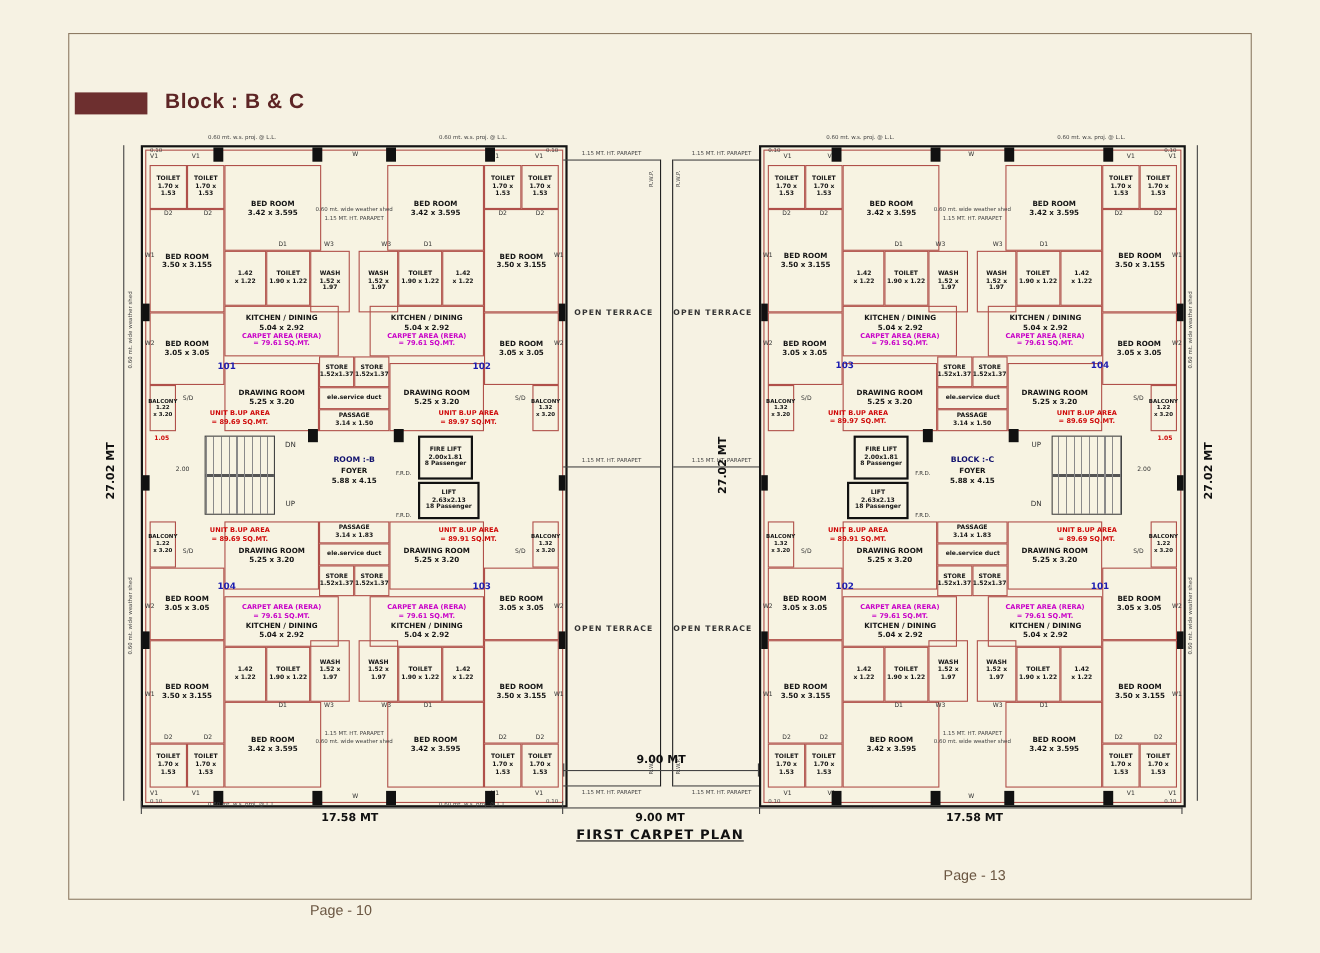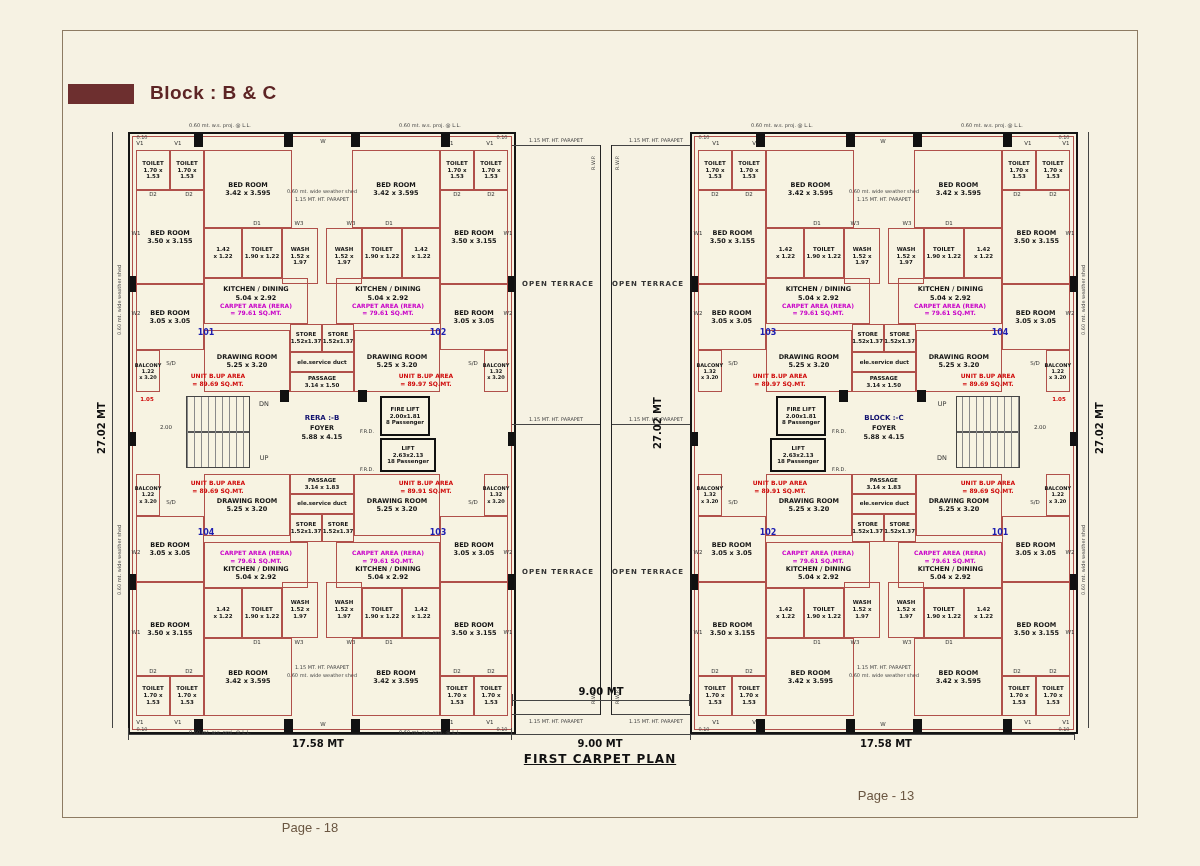--- a/index.html
+++ b/index.html
@@ -188,21 +188,21 @@
       <div class="c" style="left:221px;top:0;width:9px;height:13px"></div>
       <div class="c" style="left:311px;top:0;width:9px;height:13px"></div>
       <div class="c" style="left:0;top:142px;width:6px;height:16px"></div>
       <div class="c" style="left:378px;top:142px;width:6px;height:16px"></div>
     </div>
 
     <div class="r stair" style="left:56px;top:262px;width:64px;height:72px"></div>
     <div class="l f t" style="left:120px;top:266px;width:28px;font-size:6.5px">DN</div>
     <div class="l f t" style="left:120px;top:320px;width:28px;font-size:6.5px">UP</div>
     <div class="l f t" style="left:20px;top:290px;width:32px">2.00</div>
-    <div class="l f" style="left:146px;top:280px;width:92px;font-size:7px;font-weight:bold;color:#10106e">RERA :-B</div>
+    <div class="l f" style="left:146px;top:280px;width:92px;font-size:7px;font-weight:bold;color:#10106e">ROOM :-B</div>
     <div class="l f" style="left:146px;top:290px;width:92px">FOYER</div>
     <div class="l f" style="left:146px;top:299px;width:92px">5.88 x 4.15</div>
     <div class="r lift" style="left:250px;top:262px;width:50px;height:40px">
         <span class="l" style="font-size:5.5px">FIRE LIFT
 2.00x1.81
 8 Passenger</span>
       </div>
     <div class="r lift" style="left:250px;top:304px;width:56px;height:34px">
         <span class="l" style="font-size:5.5px">LIFT
 2.63x2.13
@@ -742,14 +742,14 @@
       <div class="c" style="left:64px;top:0;width:9px;height:13px"></div>
       <div class="c" style="left:154px;top:0;width:9px;height:13px"></div>
       <div class="c" style="left:221px;top:0;width:9px;height:13px"></div>
       <div class="c" style="left:311px;top:0;width:9px;height:13px"></div>
       <div class="c" style="left:0;top:142px;width:6px;height:16px"></div>
       <div class="c" style="left:378px;top:142px;width:6px;height:16px"></div>
     </div>
     </div>
   </div>
 
-<div class="pg" style="left:250px;top:820px;width:120px">Page - 18</div>
+<div class="pg" style="left:250px;top:820px;width:120px">Page - 10</div>
 <div class="pg" style="left:826px;top:788px;width:120px">Page - 13</div>
 
 </body></html>

